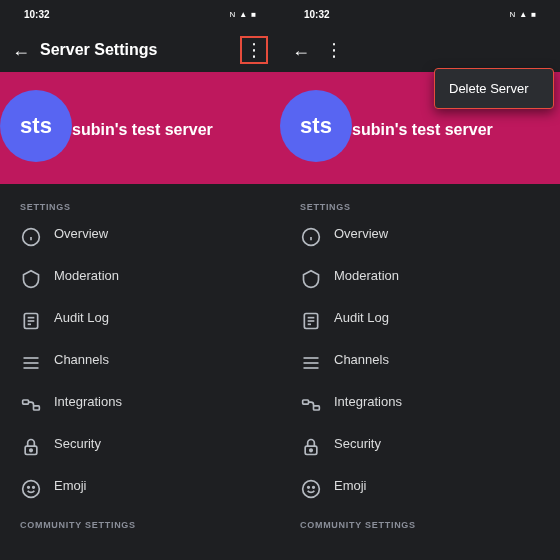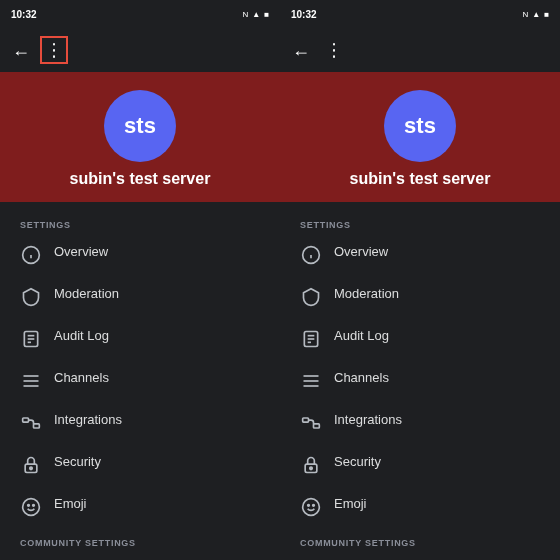--- a/index.html
+++ b/index.html
@@ -19,21 +19,21 @@
       background: #1e1f22;
       display: flex;
       flex-direction: column;
       overflow: hidden;
       position: relative;
     }
 
     
     .status-bar {
       height: 28px;
-      padding: 6px 11px;
+      padding: 6px 24px;
       display: flex;
       justify-content: space-between;
       align-items: center;
       background: #1e1f22;
     }
     .status-time {
       font-size: 10px;
       color: #fff;
       font-weight: 600;
     }
@@ -98,24 +98,24 @@
     .dropdown-item {
       padding: 8px 14px;
       color: #fff;
       font-size: 13px;
       cursor: pointer;
     }
 
     
     .avatar-section {
       display: flex;
-      flex-direction: column;
+      flex-direction: row;
       align-items: center;
       padding: 18px 0 14px;
-      background: #7f1d1d;
+      background: #be185d;
       text-align: center;
     }
     .avatar-circle {
       width: 72px;
       height: 72px;
       border-radius: 50%;
       background: #5865f2;
       display: flex;
       align-items: center;
       justify-content: center;
@@ -183,20 +183,21 @@
     <span class="status-time">10:32</span>
     <div class="status-icons">
       <span class="status-icon-text">N</span>
       <span class="status-icon-text">▲</span>
       <span class="status-icon-text">■</span>
     </div>
   </div>
 
   <div class="header">
     <span class="back-arrow">←</span>
+    <span class="header-title">Server Settings</span>
     <div class="header-menu-btn highlighted">
       ⋮
     </div>
   </div>
 
   <div class="avatar-section">
     <div class="avatar-circle">sts</div>
     <span class="server-name">subin's test server</span>
   </div>
 
@@ -291,20 +292,23 @@
       <span class="status-icon-text">N</span>
       <span class="status-icon-text">▲</span>
       <span class="status-icon-text">■</span>
     </div>
   </div>
 
   <div class="header" style="position:relative;">
     <span class="back-arrow">←</span>
     <div class="header-menu-btn">⋮</div>
 
+    <div class="dropdown-popup">
+      <div class="dropdown-item">Delete Server</div>
+    </div>
   </div>
 
   <div class="avatar-section">
     <div class="avatar-circle">sts</div>
     <span class="server-name">subin's test server</span>
   </div>
 
   <div class="settings-scroll">
     <div class="section-label">SETTINGS</div>
 

